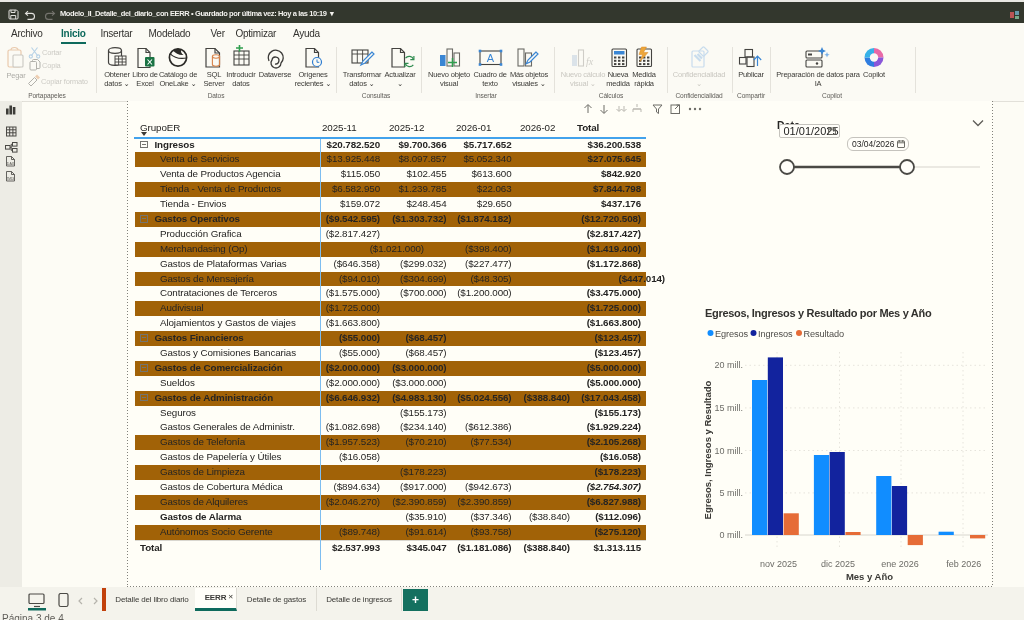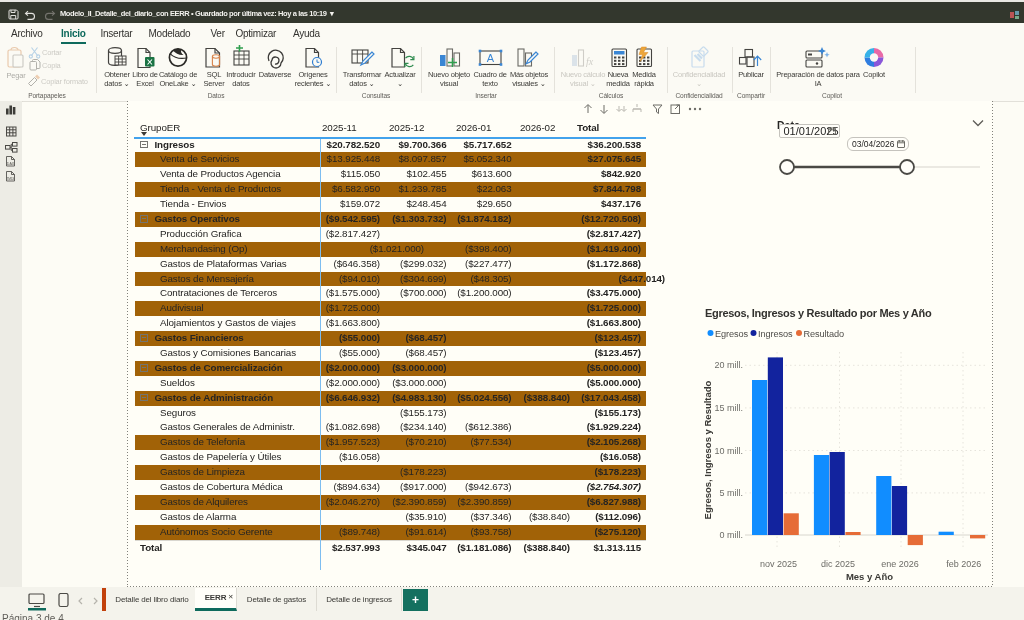--- a/index.html
+++ b/index.html
@@ -488,21 +488,21 @@
       <span class="mc num b" style="left:440px;width:66.0px;font-style:italic;">($2.754.307)</span>
     </div>
 <div class="mrow band" style="">
       <span class="mc" style="left:25px;">Gastos de Alquileres</span>
       <span class="mc num" style="left:185px;width:60px;">($2.046.270)</span>
       <span class="mc num" style="left:250px;width:61.5px;">($2.390.859)</span>
       <span class="mc num" style="left:315.5px;width:61.0px;">($2.390.859)</span>
       <span class="mc num b" style="left:440px;width:66.0px;">($6.827.988)</span>
     </div>
 <div class="mrow" style="">
-      <span class="mc" style="left:25px;">Gastos de Alarma</span>
+      <span class="mc" style="left:25px;font-weight:bold;">Gastos de Alarma</span>
       <span class="mc num" style="left:250px;width:61.5px;">($35.910)</span>
       <span class="mc num" style="left:315.5px;width:61.0px;">($37.346)</span>
       <span class="mc num" style="left:382px;width:53px;">($38.840)</span>
       <span class="mc num b" style="left:440px;width:66.0px;">($112.096)</span>
     </div>
 <div class="mrow band" style="">
       <span class="mc" style="left:25px;">Autónomos Socio Gerente</span>
       <span class="mc num" style="left:185px;width:60px;">($89.748)</span>
       <span class="mc num" style="left:250px;width:61.5px;">($91.614)</span>
       <span class="mc num" style="left:315.5px;width:61.0px;">($93.758)</span>

